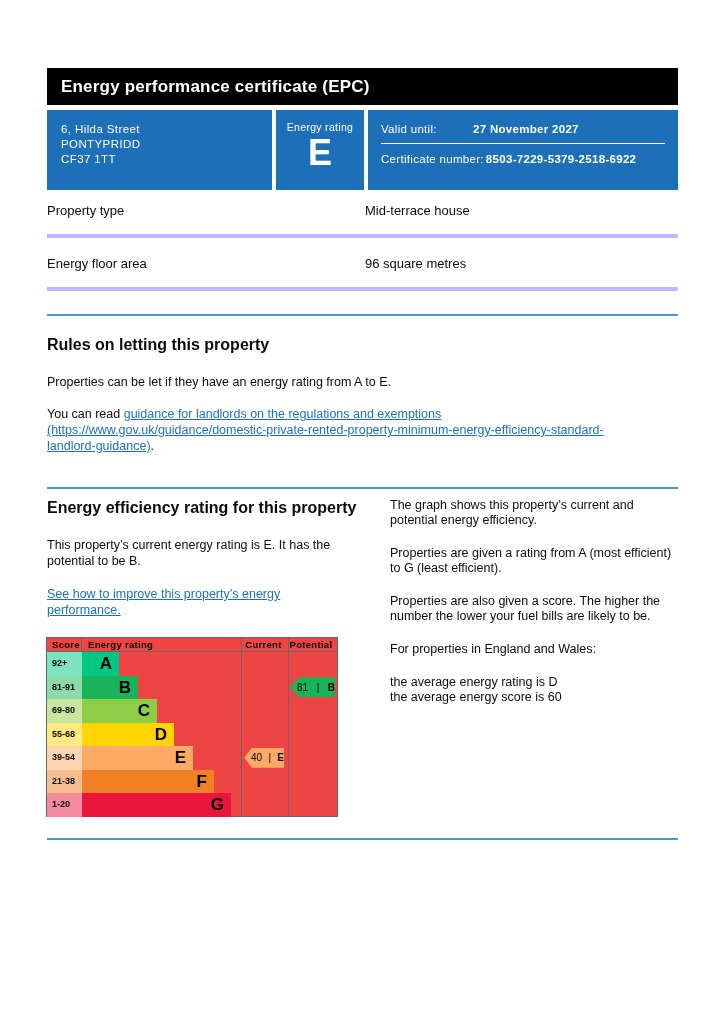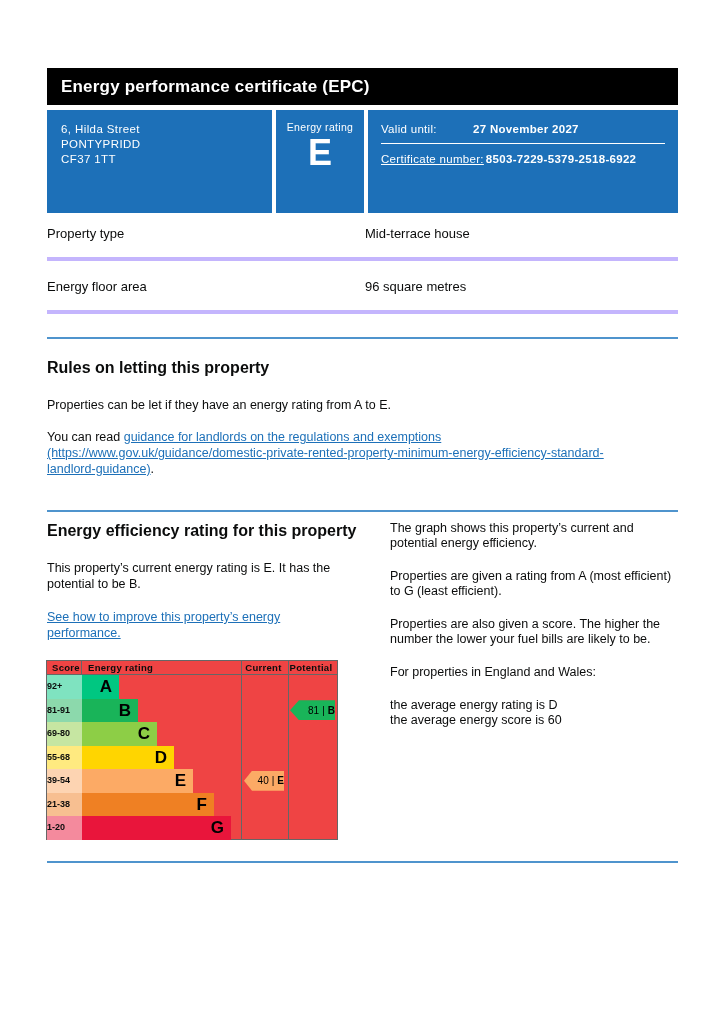--- a/index.html
+++ b/index.html
@@ -13,33 +13,33 @@
   .content { width: 631px; margin: 0 48px 0 47px; }
 
   
   .black-header {
     margin-top: 68px; background: #000000; color: #ffffff;
     height: 37px; display: flex; align-items: center; padding-left: 14px;
     font-size: 17px; font-weight: bold; letter-spacing: 0.2px;
   }
 
   
-  .banner { display: flex; gap: 4px; margin-top: 5px; height: 103px; }
+  .banner { display: flex; gap: 4px; margin-top: 5px; height: 80px; }
   .panel { background: #1d70b8; color: #ffffff; }
   .panel-address { width: 225px; padding: 12px 14px; font-size: 11.5px; line-height: 15px; letter-spacing: 0.4px; }
   .panel-rating { width: 88px; text-align: center; padding-top: 11px; }
   .panel-rating .rating-label { font-size: 10.5px; letter-spacing: 0.3px; }
   .panel-rating .rating-letter { font-size: 36px; font-weight: bold; line-height: 38px; margin-top: 1px; }
   .panel-valid { flex: 1; padding: 13px 13px 0 13px; font-size: 11.5px; }
   .valid-row { display: flex; align-items: baseline; }
   .valid-label { width: 92px; letter-spacing: 0.3px; }
   .valid-value { font-weight: bold; letter-spacing: 0.3px; }
   .valid-divider { border-bottom: 1.5px solid #ffffff; margin: 8px 0 9px 0; }
   .cert-row { display: flex; align-items: baseline; }
-  .cert-label { letter-spacing: 0.3px; text-decoration: underline; }
+  .cert-label { letter-spacing: 0.3px; }
   .cert-value { font-weight: bold; margin-left: 2px; letter-spacing: 0.3px; }
 
   
   .fact-row { display: flex; font-size: 13px; border-bottom: 4px solid #c4b5fd; }
   .fact-row.first { padding: 13px 0 16px 0; }
   .fact-row.second { padding: 18px 0 16px 0; }
   .fact-label { width: 318px; }
   .fact-value { flex: 1; }
 
   .rule-blue { border: none; height: 2px; background: #4f94cd; }
@@ -76,29 +76,29 @@
     display: flex; height: 14px; line-height: 14px; border-bottom: 1px solid #666666;
     font-size: 9.5px; font-weight: bold; letter-spacing: 0.3px;
   }
   .epc-h-score { width: 35px; padding-left: 5px; border-right: 1px solid #666666; }
   .epc-h-rating { width: 158px; padding-left: 6px; }
   .epc-h-current { width: 47px; text-align: center; }
   .epc-h-potential { width: 48px; text-align: center; }
   .epc-row { display: flex; height: 23.5px; }
   .epc-score {
     width: 35px; font-size: 9px; font-weight: bold;
-    line-height: 23.5px;
+    padding-left: 5px; line-height: 23.5px;
   }
   .epc-bar {
     font-size: 17px; font-weight: bold; line-height: 23.5px;
     text-align: right; padding-right: 7px; color: #000000;
   }
   .epc-marker {
     position: absolute; height: 20px; display: flex; align-items: center;
-    justify-content: flex-end; gap: 3px; font-size: 10px; color: #000000;
+    justify-content: space-between; gap: 3px; font-size: 10px; color: #000000;
     clip-path: polygon(0 50%, 20% 0, 100% 0, 100% 100%, 20% 100%);
     padding-left: 7px;
   }
   .epc-marker b { font-weight: bold; }
 </style>
 </head>
 <body>
 
 <div class="page">
   <div class="content">

